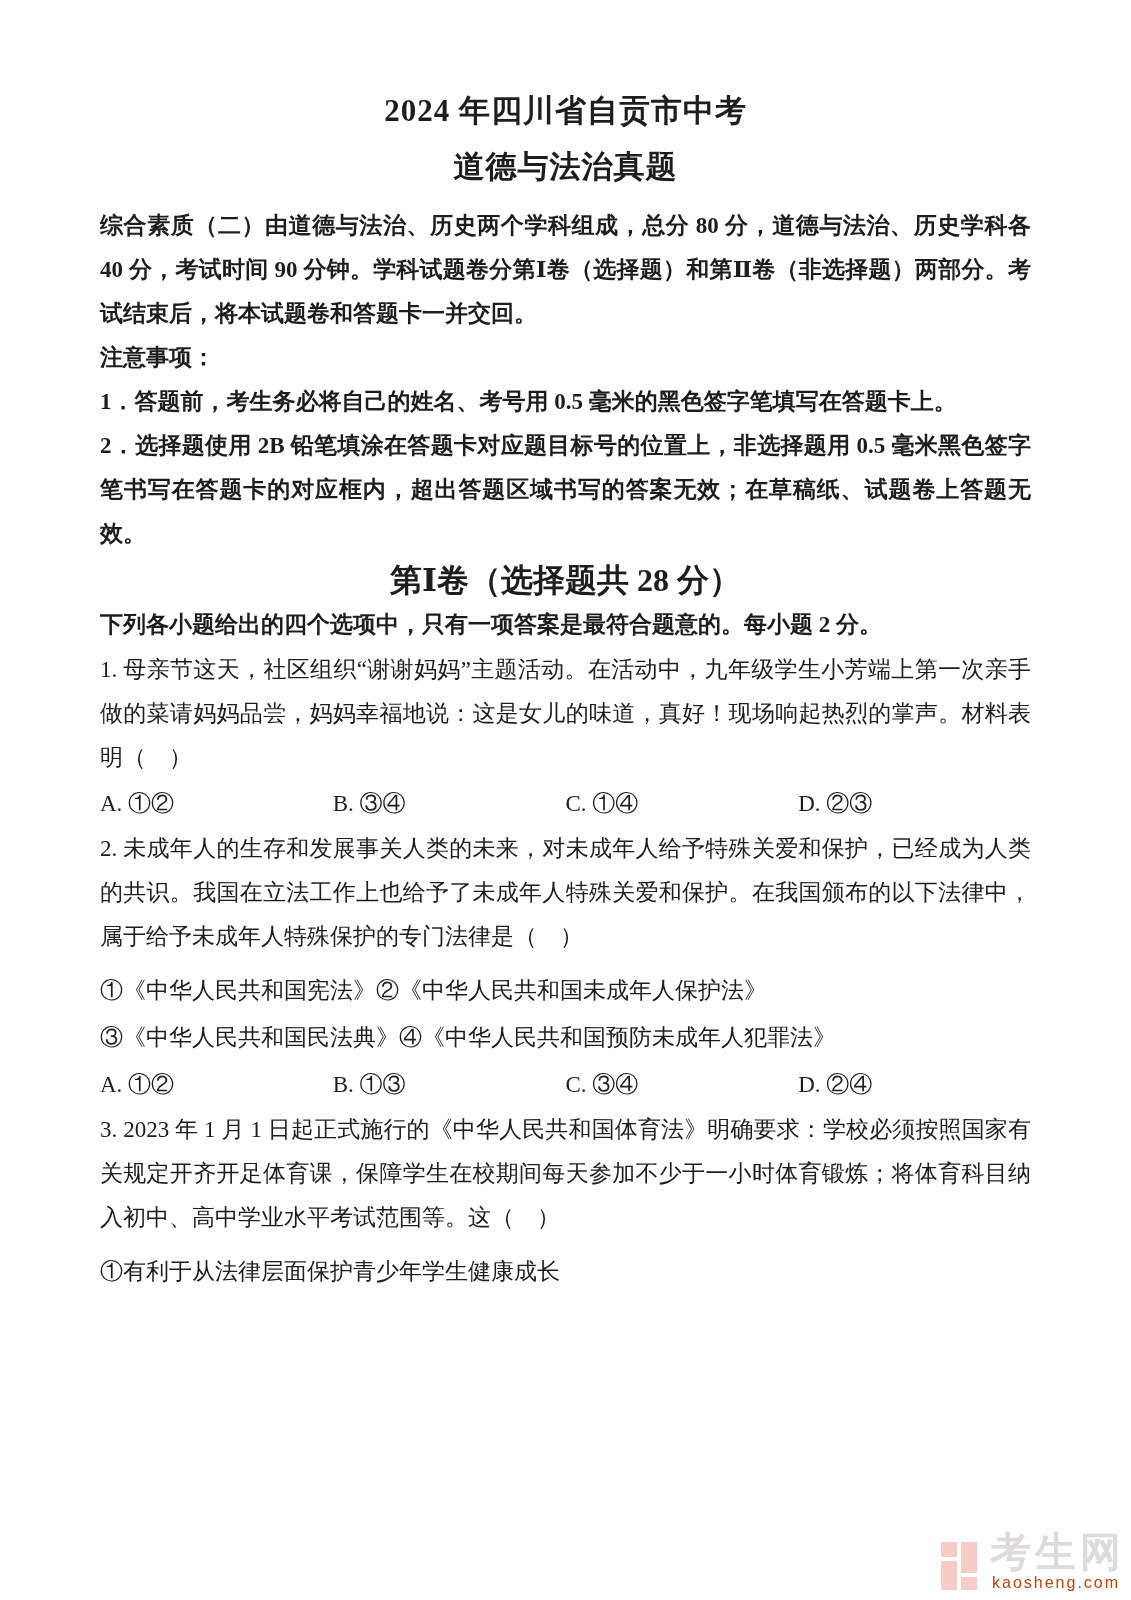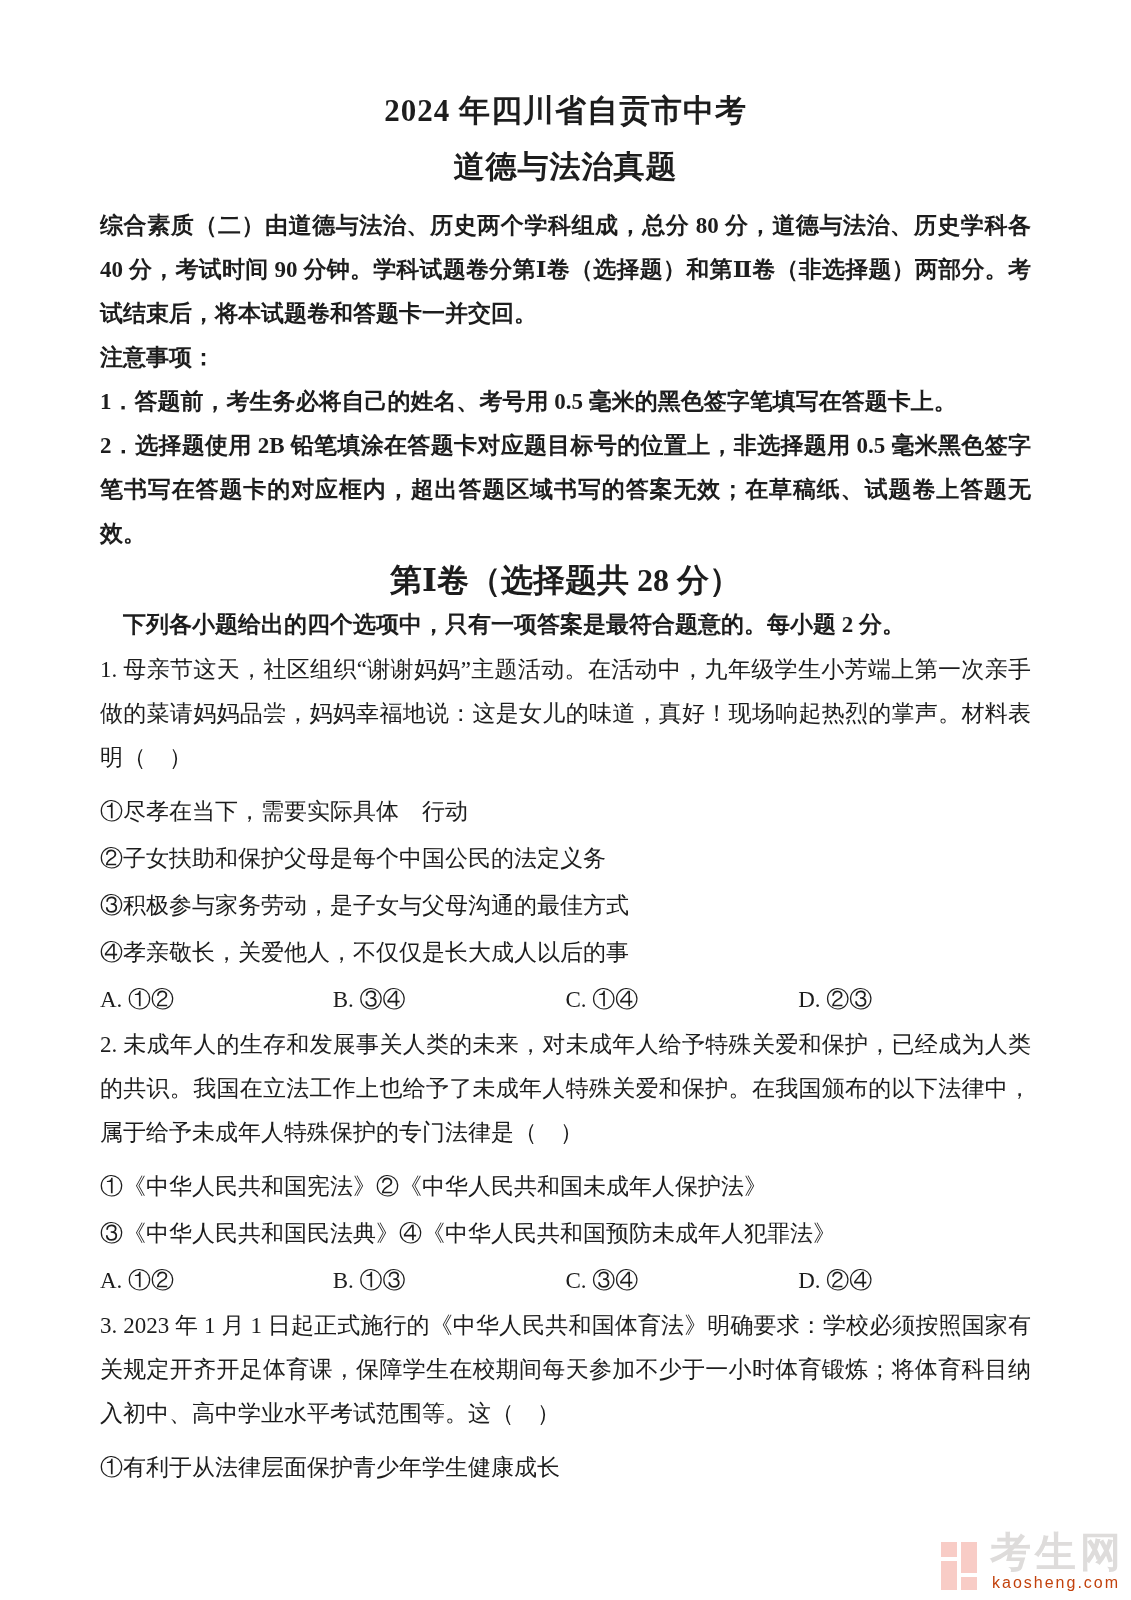--- a/index.html
+++ b/index.html
@@ -15,21 +15,21 @@
   .title,.subtitle{
     text-align:center;font-size:31px;font-weight:700;
     margin:0;line-height:42px;letter-spacing:1px;
   }
   .subtitle{margin-top:14px;}
   .para{font-size:23px;margin:0;line-height:44px;}
   .bold{font-weight:700;}
   .just{text-align:justify;}
   .intro{margin-top:16px;}
   .section-heading{text-align:center;font-size:32px;margin-top:2px;}
-  .section-note{line-height:46px;margin-left:23px;}
+  .section-note{line-height:46px;}
   .stem{font-weight:400;}
   .items{margin-top:8px;}
   .opt{font-size:23px;line-height:47px;margin:0;font-weight:400;}
   .choices{display:flex;font-size:23px;line-height:47px;font-weight:400;}
   .choices span{flex:0 0 25%;}
   
   .watermark{position:absolute;right:6px;bottom:0;display:flex;align-items:center;}
   .wm-logo{width:37px;height:48px;display:flex;}
   .wm-col{display:flex;flex-direction:column;width:16px;}
   .wm-col + .wm-col{margin-left:4px;}
@@ -56,26 +56,20 @@
 
     <p class="para bold">注意事项：</p>
     <p class="para bold just">1．答题前，考生务必将自己的姓名、考号用 0.5 毫米的黑色签字笔填写在答题卡上。</p>
     <p class="para bold just">2．选择题使用 2B 铅笔填涂在答题卡对应题目标号的位置上，非选择题用 0.5 毫米黑色签字笔书写在答题卡的对应框内，超出答题区域书写的答案无效；在草稿纸、试题卷上答题无效。</p>
 
     <p class="para bold section-heading">第Ⅰ卷（选择题共 28 分）</p>
     <p class="para bold section-note">下列各小题给出的四个选项中，只有一项答案是最符合题意的。每小题 2 分。</p>
 
     <section class="question">
       <p class="para just stem">1. 母亲节这天，社区组织“谢谢妈妈”主题活动。在活动中，九年级学生小芳端上第一次亲手做的菜请妈妈品尝，妈妈幸福地说：这是女儿的味道，真好！现场响起热烈的掌声。材料表明（　）</p>
-      <div class="items">
-        <p class="opt">①尽孝在当下，需要实际具体　行动</p>
-        <p class="opt">②子女扶助和保护父母是每个中国公民的法定义务</p>
-        <p class="opt">③积极参与家务劳动，是子女与父母沟通的最佳方式</p>
-        <p class="opt">④孝亲敬长，关爱他人，不仅仅是长大成人以后的事</p>
-      </div>
       <div class="choices">
         <span>A. ①②</span>
         <span>B. ③④</span>
         <span>C. ①④</span>
         <span>D. ②③</span>
       </div>
     </section>
 
     <section class="question">
       <p class="para just stem">2. 未成年人的生存和发展事关人类的未来，对未成年人给予特殊关爱和保护，已经成为人类的共识。我国在立法工作上也给予了未成年人特殊关爱和保护。在我国颁布的以下法律中，属于给予未成年人特殊保护的专门法律是（　）</p>

